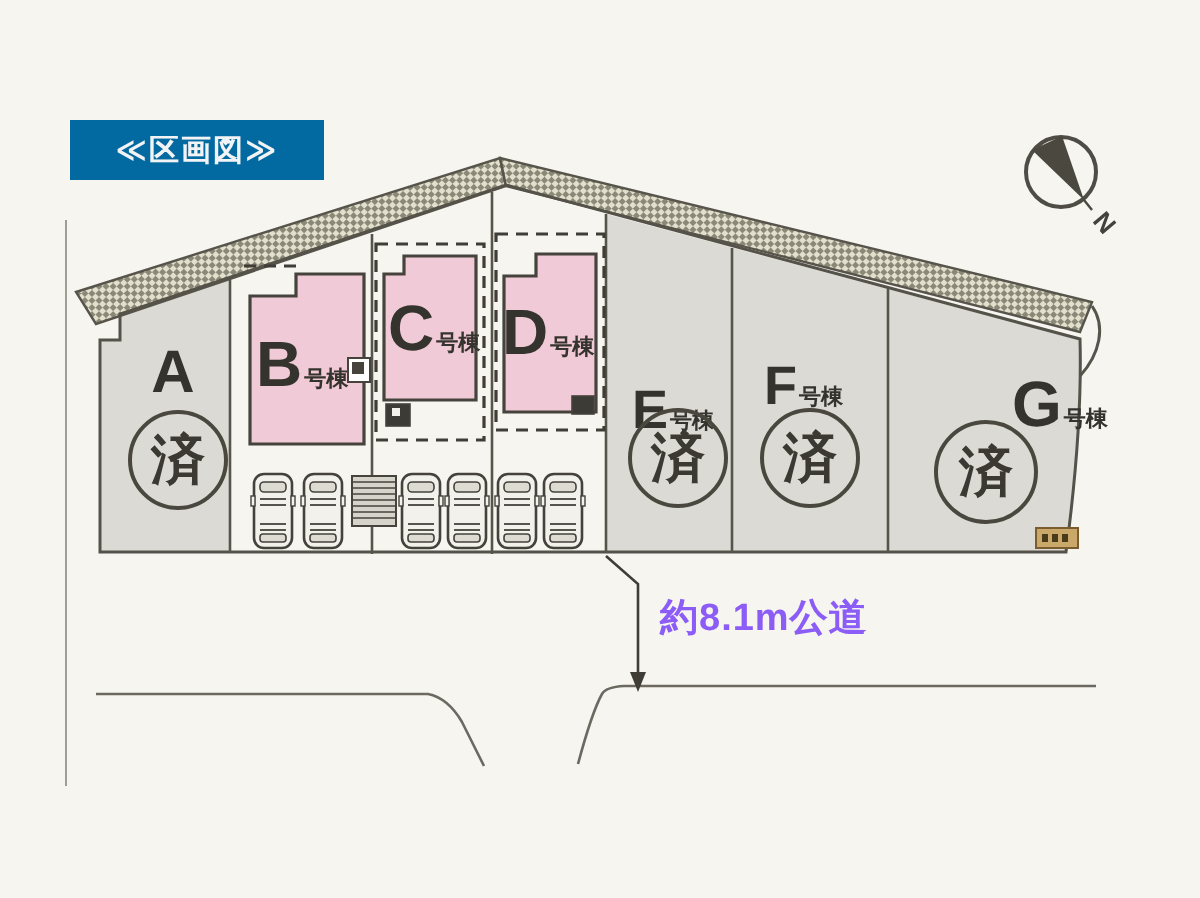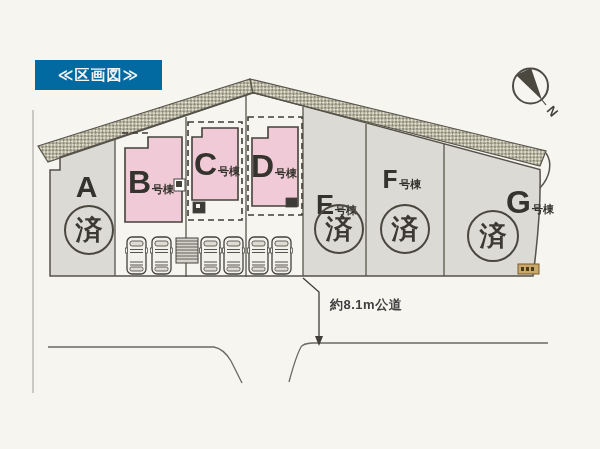--- a/index.html
+++ b/index.html
@@ -21,21 +21,21 @@
   }
   .plot-label .letter{font-weight:600;}
   .plot-label .suffix{font-size:11px;font-weight:bold;margin-left:1px;}
   .badge{
     position:absolute;border:2px solid #4a473f;border-radius:50%;
     color:#3b3931;display:flex;align-items:center;justify-content:center;
     font-size:27px;font-weight:600;background:transparent;
   }
   .road-label{
     position:absolute;left:330px;top:296px;
-    font-size:13px;color:#404040;font-weight:600;letter-spacing:0.5px;
+    font-size:19px;color:#8b5cf6;font-weight:600;letter-spacing:0.5px;
   }
 </style>
 </head>
 <body>
 
 <div class="stage">
 
   <svg width="600" height="449" viewBox="0 0 600 449">
     <defs>
       <pattern id="hatch" width="5" height="5" patternUnits="userSpaceOnUse" patternTransform="rotate(45)">
@@ -160,21 +160,21 @@
   </div>
   <div class="plot-label" style="left:194px;top:148px;font-size:32px;">
     <span class="letter">C</span><span class="suffix">号棟</span>
   </div>
   <div class="plot-label" style="left:251px;top:150px;font-size:32px;">
     <span class="letter">D</span><span class="suffix">号棟</span>
   </div>
   <div class="plot-label" style="left:316px;top:168px;font-size:27px;margin-top:24px;">
     <span class="letter">E</span><span class="suffix">号棟</span>
   </div>
-  <div class="plot-label" style="left:382px;top:168px;font-size:27px;font-family:Liberation Mono, monospace;">
+  <div class="plot-label" style="left:382px;top:180px;font-size:27px;">
     <span class="letter">F</span><span class="suffix">号棟</span>
   </div>
   <div class="plot-label" style="left:462px;top:186px;font-size:32px;margin-left:44px;">
     <span class="letter">G</span><span class="suffix">号棟</span>
   </div>
 
   <div class="badge" style="left:64px;top:205px;width:46px;height:46px;">済</div>
   <div class="badge" style="left:314px;top:204px;width:46px;height:46px;">済</div>
   <div class="badge" style="left:380px;top:204px;width:46px;height:46px;">済</div>
   <div class="badge" style="left:467px;top:210px;width:48px;height:48px;">済</div>

